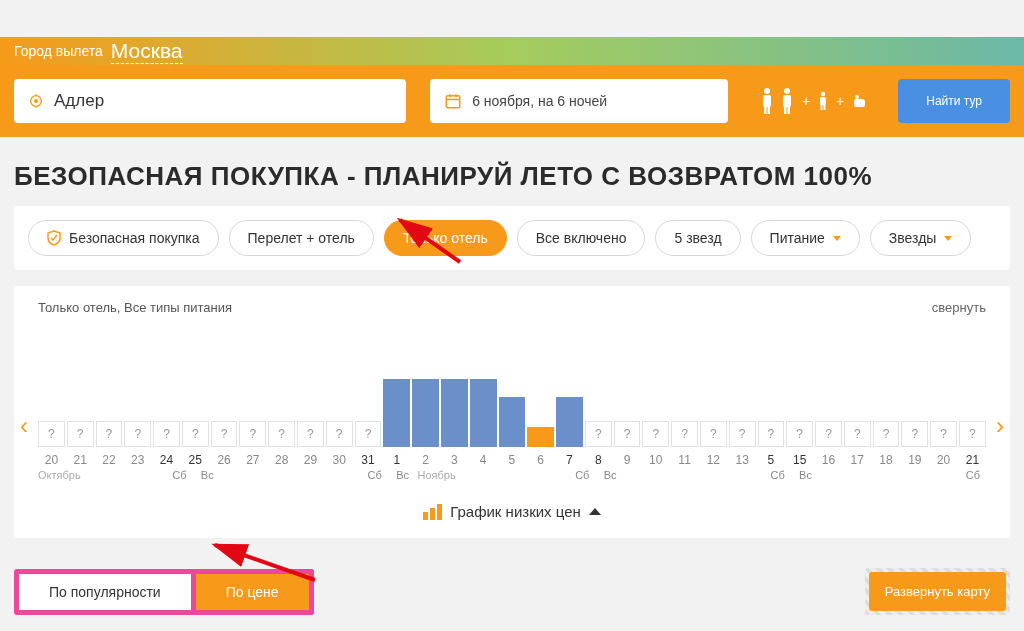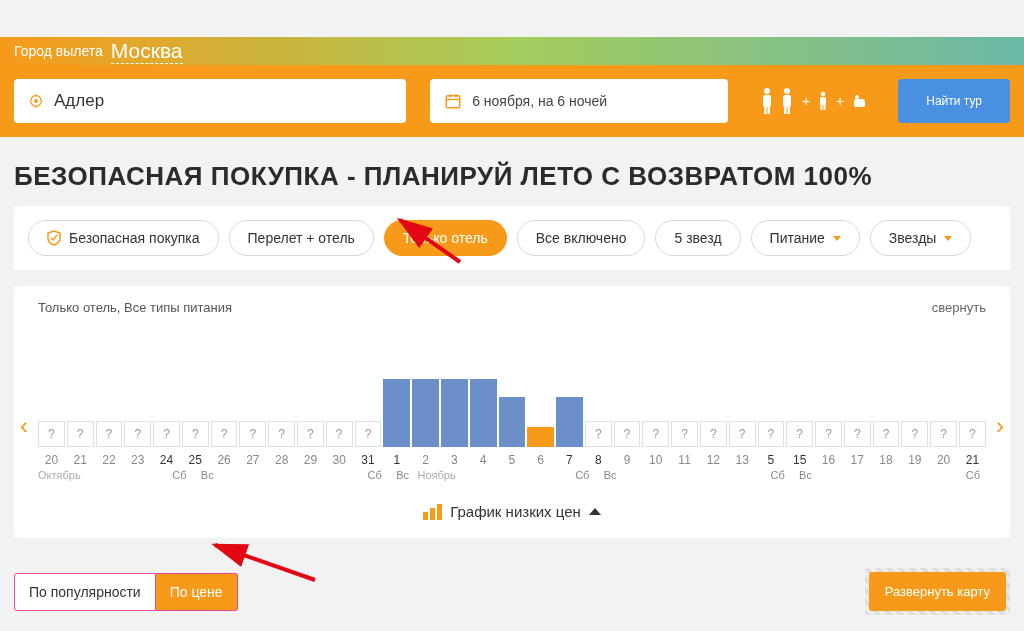--- a/index.html
+++ b/index.html
@@ -46,21 +46,21 @@
   .cal-months { display: flex; gap: 2px; margin-top: 2px; }
   .month-cell { flex: 1; text-align: center; font-size: 11px; color: #aaa; height: 14px; }
   .month-cell.sb { color: #888; }
   .cal-bottom { text-align: center; margin-top: 20px; font-size: 15px; color: #333; display: flex; justify-content: center; align-items: center; gap: 8px; }
   .bars-icon { display: inline-flex; align-items: flex-end; gap: 2px; }
   .bars-icon span { display: inline-block; width: 5px; background: #f79a1a; }
   .chev-up { display: inline-block; width: 0; height: 0; border-left: 6px solid transparent; border-right: 6px solid transparent; border-bottom: 7px solid #333; }
   
   .sort-row { display: flex; justify-content: space-between; align-items: center; margin: 30px 14px 0; }
   .sort-tabs { display: flex; }
-  .sort-tab { border: 1px solid #ec4899; padding: 10px 14px; font-size: 14px; cursor: pointer; background: #fff; color: #333; }
+  .sort-tab { border: 5px solid #ec4899; padding: 10px 30px; font-size: 14px; cursor: pointer; background: #fff; color: #333; }
   .sort-tab.active { background: #f79a1a; color: #fff; }
   .sort-tab:first-child { border-radius: 3px 0 0 3px; }
   .sort-tab:last-child { border-radius: 0 3px 3px 0; border-left: none; }
   .map-btn { background: #f79a1a; color: #fff; border: none; padding: 12px 16px; font-size: 13px; border-radius: 3px; cursor: pointer; position: relative; }
   .map-bg { background: repeating-linear-gradient(45deg, #ddd, #ddd 4px, #eee 4px, #eee 8px); padding: 4px; border-radius: 3px; }
   
   .arrow-red { position: absolute; pointer-events: none; }
 </style>
 </head>
 <body>

